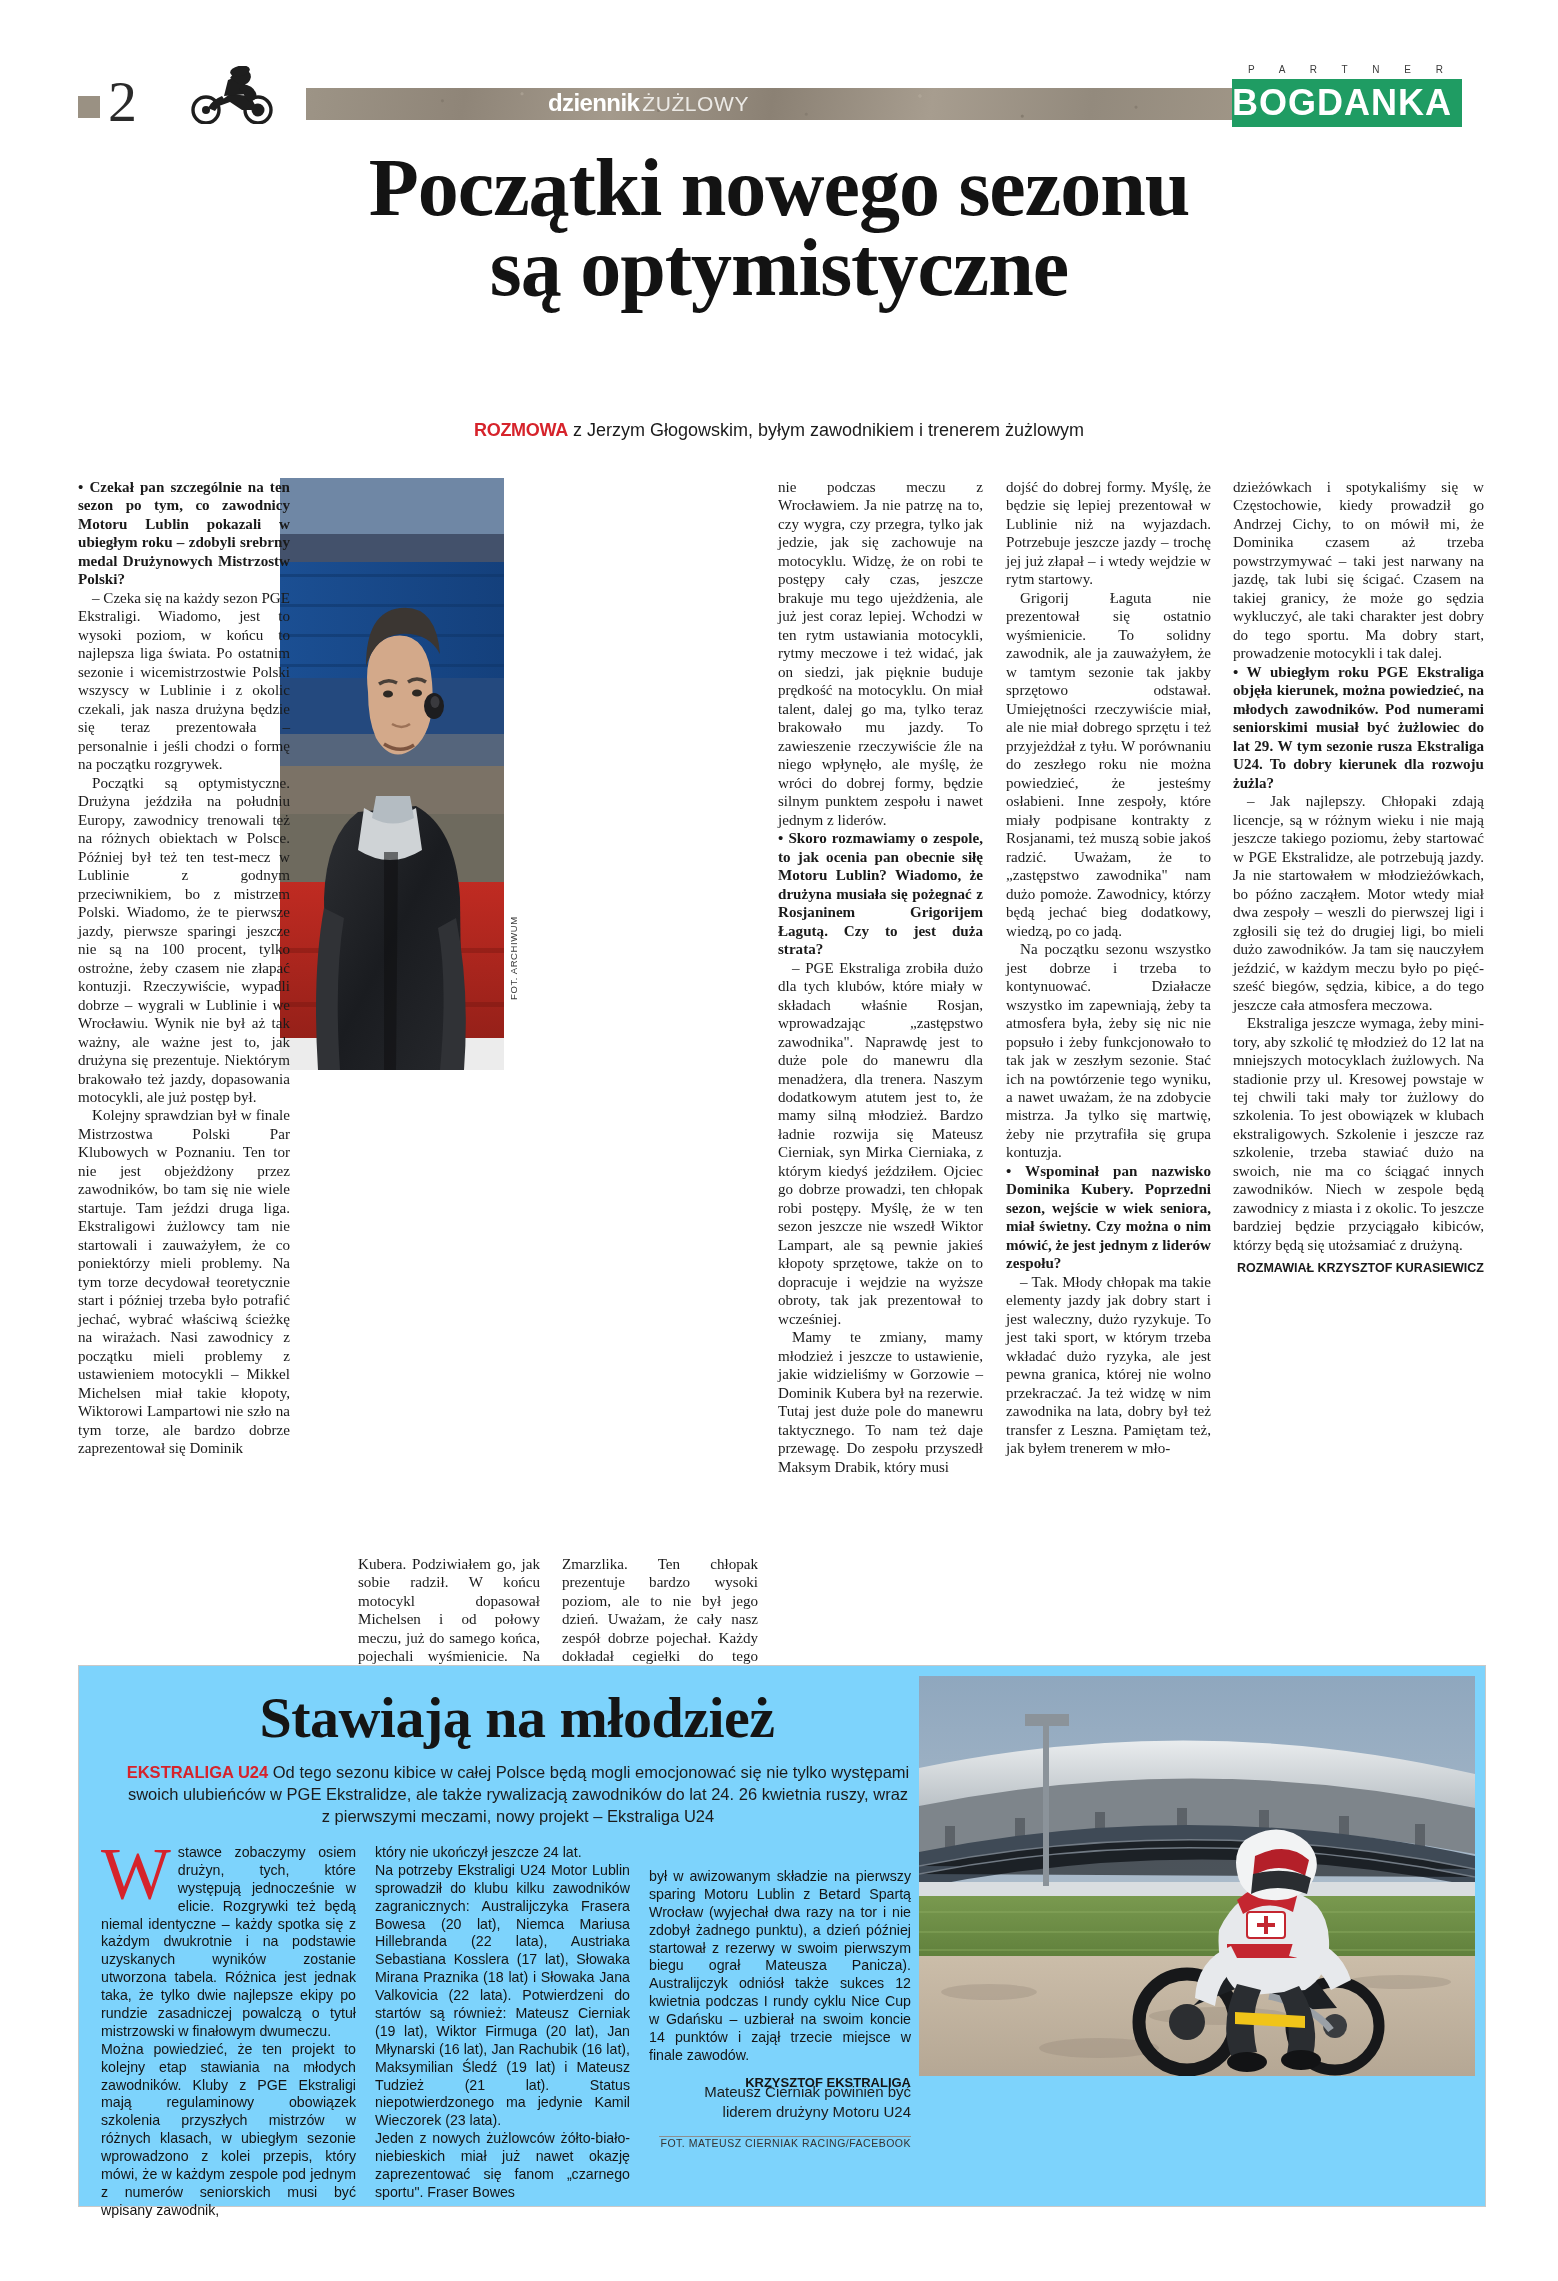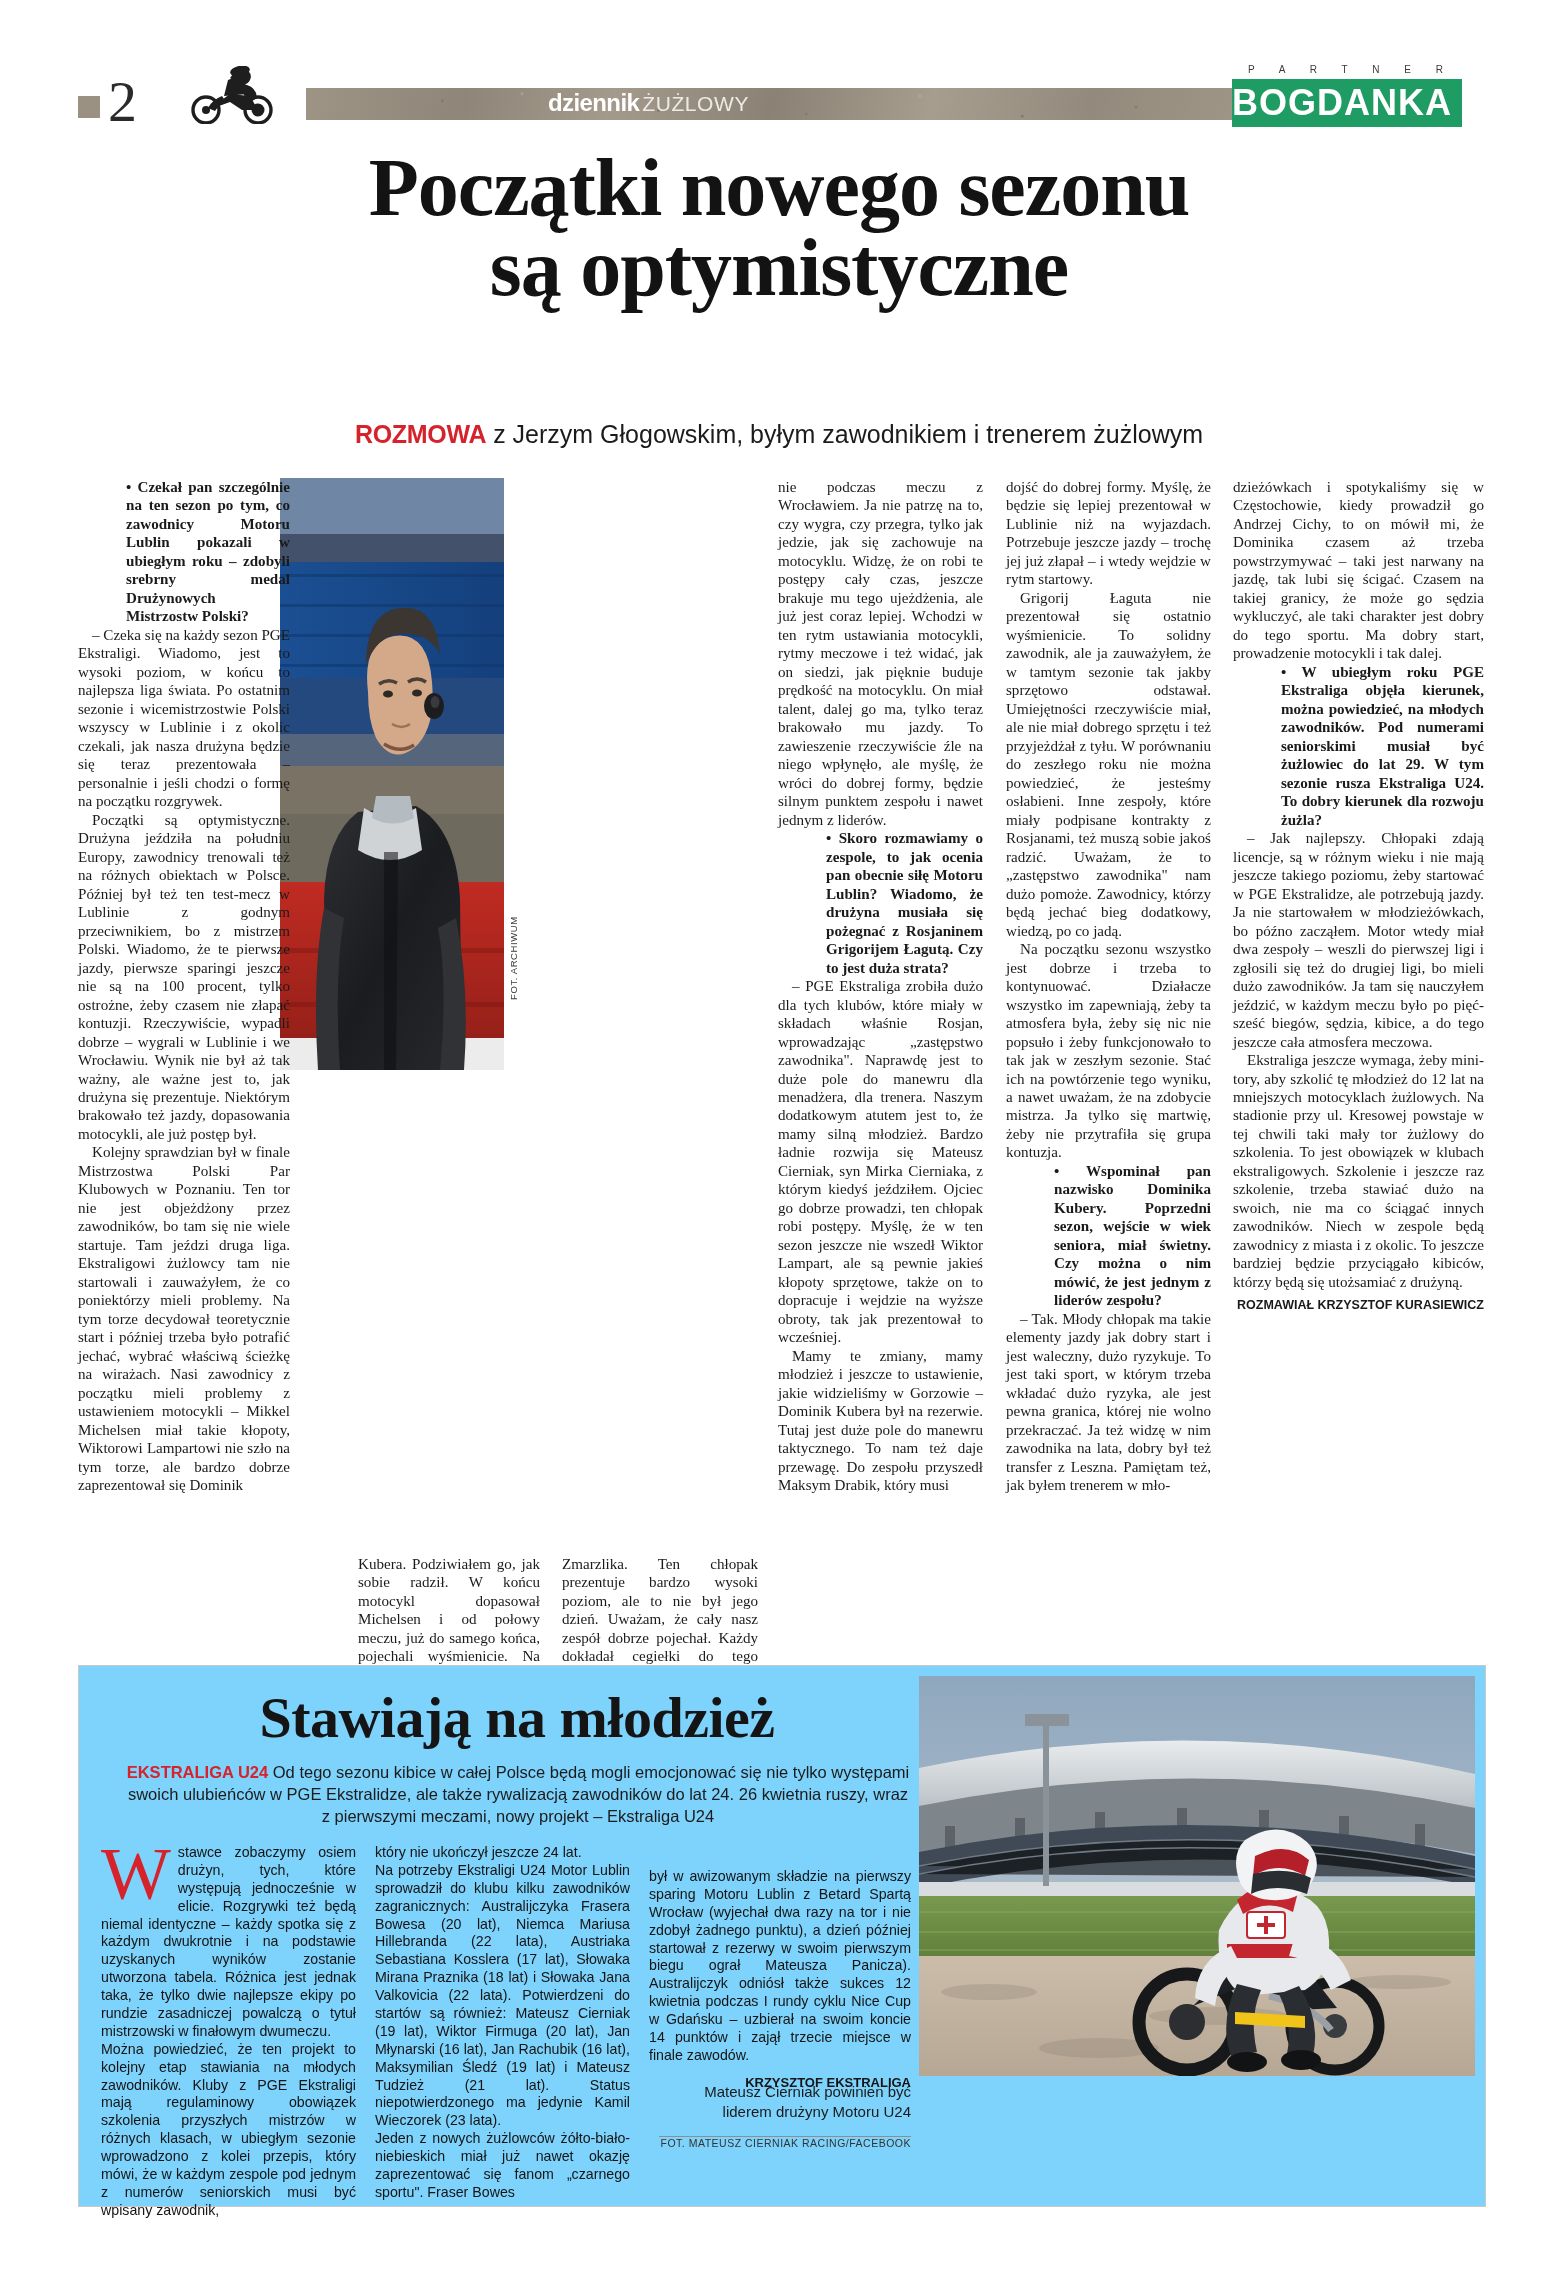--- a/index.html
+++ b/index.html
@@ -26,36 +26,36 @@
   .dz-2{font-family:"Liberation Sans",sans-serif;font-size:21px;color:#eceae6;letter-spacing:.6px;margin-left:3px;}
   .partner-wrap{position:absolute;left:1232px;top:-24px;width:230px;}
   .partner-lbl{font-family:"Liberation Sans",sans-serif;font-size:10px;letter-spacing:11px;color:#3b3b3b;text-align:center;padding-left:8px;}
   .bogdanka{margin-top:4px;background:#1f9c63;height:48px;display:flex;align-items:center;}
   .bogdanka span{font-family:"Liberation Sans",sans-serif;font-weight:bold;font-size:36px;color:#fff;letter-spacing:1px;}
 
   
   .headline{position:absolute;left:0;top:148px;width:1558px;text-align:center;
     font-family:"Liberation Serif",serif;font-weight:bold;font-size:82px;line-height:.97;letter-spacing:-1px;color:#131313;}
   .subhead{position:absolute;left:0;top:420px;width:1558px;text-align:center;
-    font-family:"Liberation Sans",sans-serif;font-size:25px;color:#1b1b1b;}
+    font-family:"Liberation Sans",sans-serif;font-size:18px;color:#1b1b1b;}
   .subhead b{color:#d6232b;font-weight:bold;letter-spacing:-.3px;}
 
   
   .article{position:absolute;left:78px;top:478px;width:1406px;height:1160px;}
   .col{position:absolute;top:0;font-size:15.1px;line-height:1.225;text-align:justify;
        font-family:"Liberation Serif",serif;}
   .c1{left:0;width:212px;}
   .c2{left:280px;width:182px;top:1077px;}
   .c3{left:484px;width:196px;top:1077px;}
   .c4{left:700px;width:205px;}
   .c5{left:928px;width:205px;}
   .c6{left:1155px;width:251px;}
   .col p{margin:0;text-indent:14px;}
   .col p.noind{text-indent:0;}
-  .col p.q{font-weight:bold;text-indent:0;margin-left:48px;}
+  .col p.q{font-weight:bold;text-indent:0;}
   .byline{text-align:right;font-family:"Liberation Sans",sans-serif;font-weight:bold;font-size:12.5px;margin-top:7px;}
 
   
   .photo{position:absolute;left:280px;top:478px;width:224px;height:592px;overflow:hidden;}
   .photo svg{display:block;}
   .photo-credit{position:absolute;left:508px;top:1000px;font-family:"Liberation Sans",sans-serif;
     font-size:9.5px;letter-spacing:.6px;color:#3a3a3a;transform:rotate(-90deg);transform-origin:left top;white-space:nowrap;}
 
   
   .bottom{position:absolute;left:78px;top:1665px;width:1406px;height:540px;background:#7dd3fc;border:1px solid #c9c9c9;}

